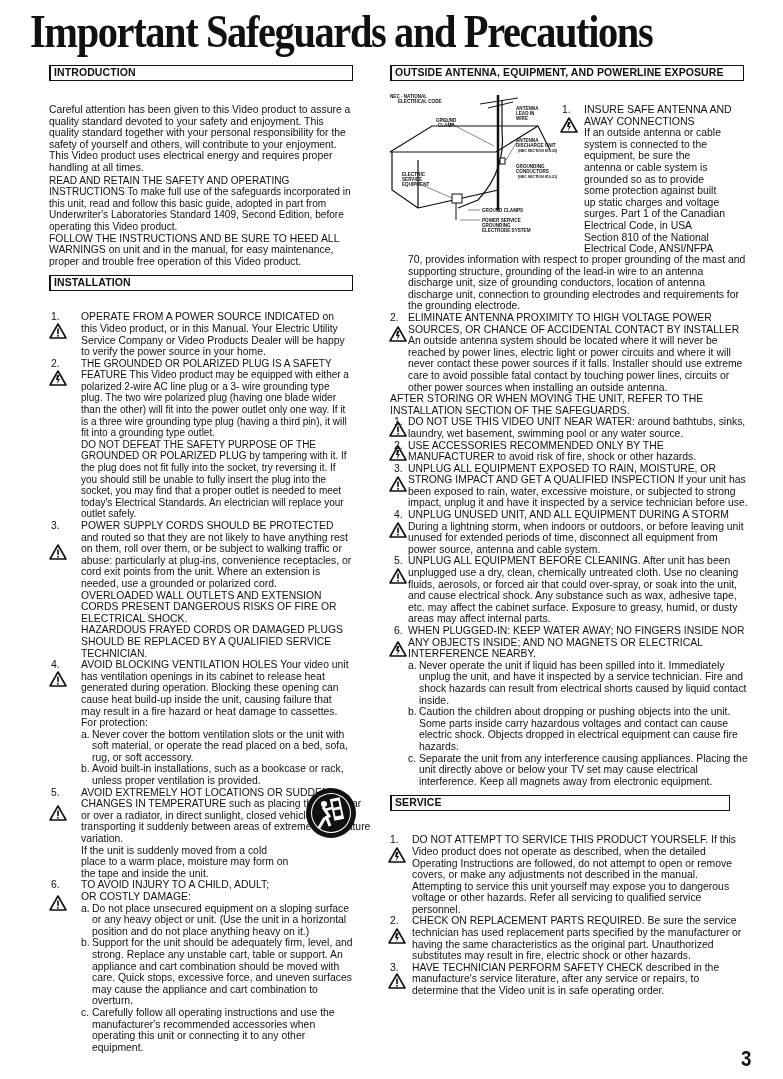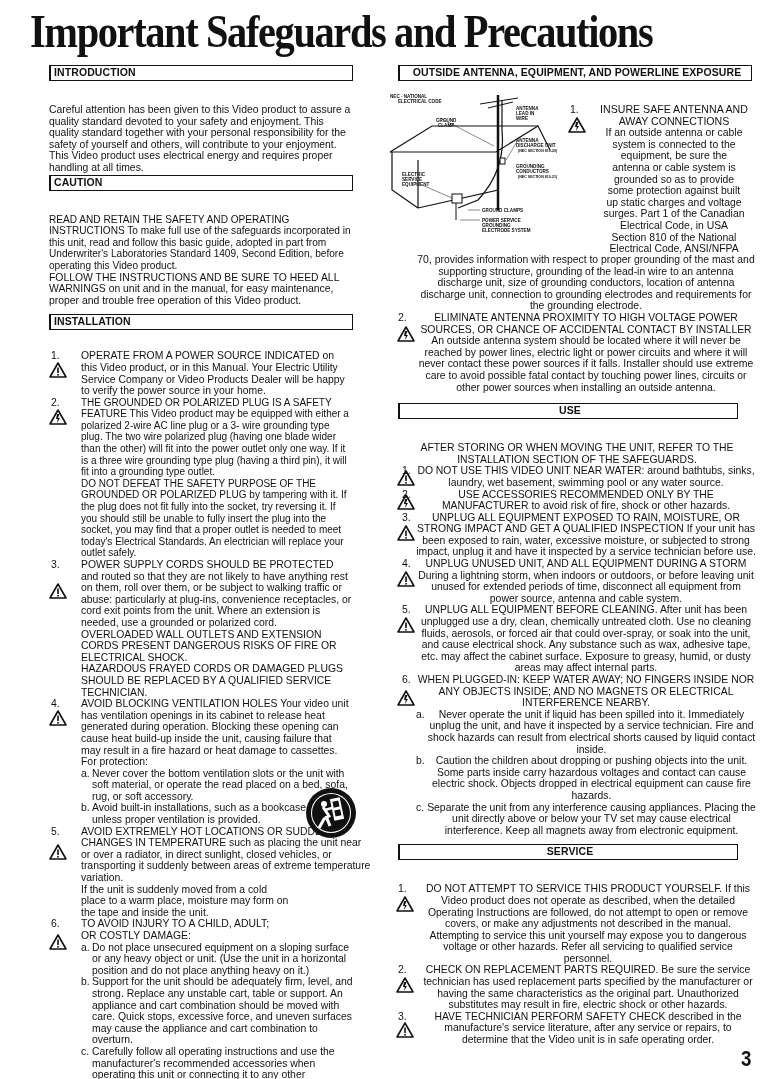--- a/index.html
+++ b/index.html
@@ -6,21 +6,21 @@
   html, body { width: 783px; height: 1079px; background: #ffffff; overflow: hidden; }
   body { position: relative; font-family: "Liberation Sans", sans-serif; color: #111; }
   .title {
     position: absolute; left: 30px; top: 4px; width: 720px;
     font-family: "Liberation Serif", serif; font-weight: bold;
     font-size: 47px; letter-spacing: -1.6px; transform: scaleX(0.86); transform-origin: left top;
     white-space: nowrap; line-height: 54px;
   }
   .col { position: absolute; font-size: 10.4px; line-height: 11.6px; }
   .col-left { left: 49px; top: 65px; width: 304px; }
-  .col-right { left: 398px; top: 65px; width: 358px; text-align: center; }
+  .col-right { left: 390px; top: 65px; width: 358px; }
   .sec-head {
     border: 1.5px solid #111; border-left-width: 2.5px; height: 16px;
     font-weight: bold; font-size: 10.5px; line-height: 13px; padding-left: 3px; letter-spacing: 0.1px;
     margin-bottom: 23px;
   }
   .para { margin-bottom: 4px; }
   .item { position: relative; padding-left: 18px; }
   .num { position: absolute; left: 2px; top: 0; }
   .warn { position: absolute; left: -18px; width: 18px; height: 16px; }
   .warn svg { width: 18px; height: 16px; display: block; }
@@ -48,21 +48,20 @@
   </defs>
 </svg>
 
 <div class="title">Important Safeguards and Precautions</div>
 
 <div class="col col-left">
 
   <div class="sec-head">INTRODUCTION</div>
   <div class="para" style="margin-bottom:1px">Careful attention has been given to this Video product to assure a quality standard devoted to your safety and enjoyment. This quality standard together with your personal responsibility for the safety of yourself and others, will contribute to your enjoyment. This Video product uses electrical energy and requires proper handling at all times.</div>
 
-  <div class="sec-head">CAUTION</div>
   <div style="font-size:10.1px">READ AND RETAIN THE SAFETY AND OPERATING INSTRUCTIONS To make full use of the safeguards incorporated in this unit, read and follow this basic guide, adopted in part from Underwriter's Laboratories Standard 1409, Second Edition, before operating this Video product.</div>
   <div class="para" style="margin-bottom:8px">FOLLOW THE INSTRUCTIONS AND BE SURE TO HEED ALL WARNINGS on unit and in the manual, for easy maintenance, proper and trouble free operation of this Video product.</div>
 
   <div class="sec-head" style="margin-bottom:20px">INSTALLATION</div>
 
   <div class="item">
     <span class="num">1.</span>
     <div style="position:relative;padding-left:14px">
       <span class="warn" style="left:-18px;top:12px">
           <svg>
@@ -207,21 +206,20 @@
     <div style="position:relative;padding-left:18px">
       <span class="warn" style="left:-1px;top:14px">
           <svg>
             <use href="#tri-bolt"></use>
           </svg>
         </span>
       <span>ELIMINATE ANTENNA PROXIMITY TO HIGH VOLTAGE POWER SOURCES, OR CHANCE OF ACCIDENTAL CONTACT BY INSTALLER An outside antenna system should be located where it will never be reached by power lines, electric light or power circuits and where it will never contact these power sources if it falls. Installer should use extreme care to avoid possible fatal contact by touching power lines, circuits or other power sources when installing an outside antenna.</span>
     </div>
   </div>
 
-  <div class="sec-head" style="margin-top:10px;width:340px">USE</div>
   <div>AFTER STORING OR WHEN MOVING THE UNIT, REFER TO THE INSTALLATION SECTION OF THE SAFEGUARDS.</div>
 
   <div style="position:relative;padding-left:18px">
     <span class="num" style="position:absolute;left:4px;top:0">1.</span>
     <span class="warn" style="left:-1px;top:5px">
         <svg>
           <use href="#tri"></use>
         </svg>
       </span>
     <span>DO NOT USE THIS VIDEO UNIT NEAR WATER: around bathtubs, sinks, laundry, wet basement, swimming pool or any water source.</span>

